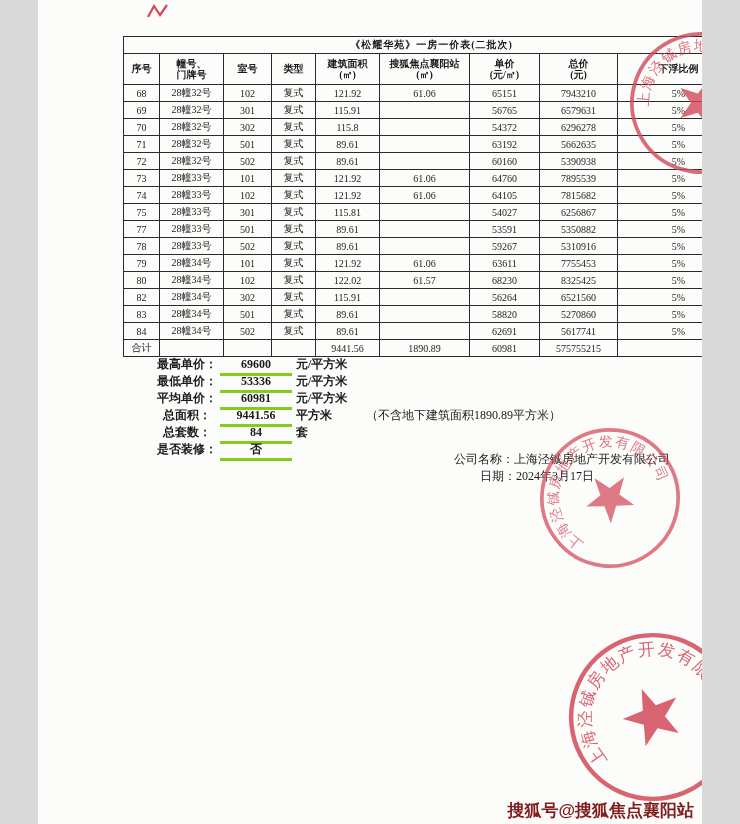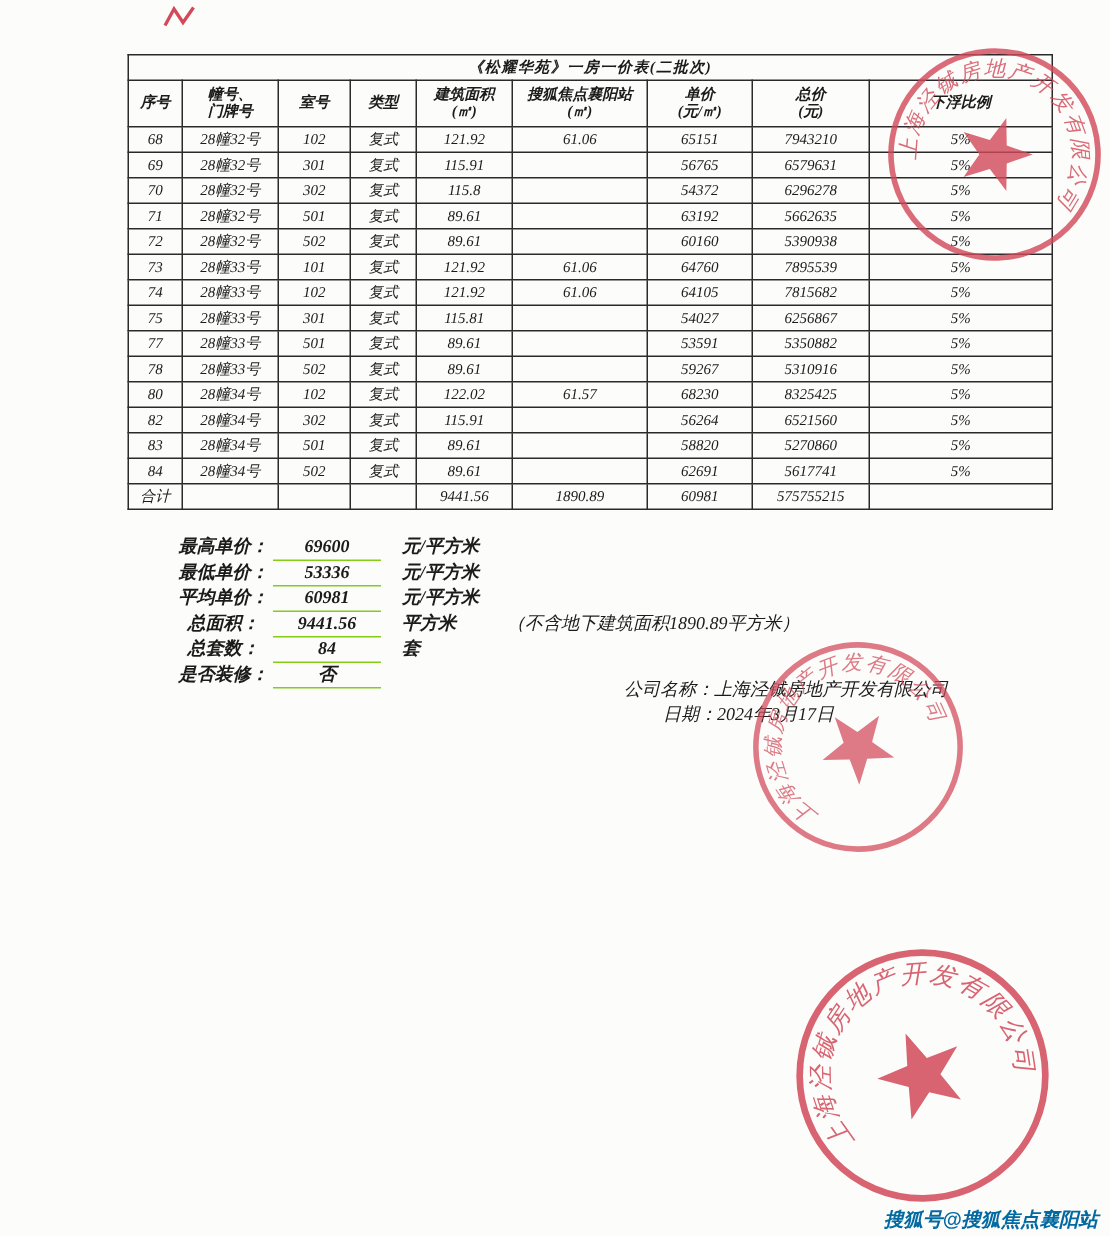--- a/index.html
+++ b/index.html
@@ -1,55 +1,55 @@
 <!DOCTYPE html>
 <html><head>
 <meta charset="utf-8">
 <style>
   html,body { margin:0; padding:0; background:#d9d9d9; }
   .page {
-    position:relative; width:740px; height:824px; margin:0 auto;
+    position:relative; width:664px; height:824px; margin:0 auto;
     background:#fcfcfa; overflow:hidden;
-    font-family:"Liberation Serif", serif; color:#1b1b1b;font-style:italic;
+    font-family:"Liberation Serif", serif; color:#1b1b1b;
   }
   
   .doc-table {
     position:absolute; left:85px; top:36px; width:616px;
     border-collapse:collapse; table-layout:fixed;
   }
   .doc-table td, .doc-table th {
     border:1px solid #2a2a2a; text-align:center; vertical-align:middle;
     font-size:10px; padding:1px 2px; height:12px; overflow:hidden;
   }
   .doc-table th { white-space:pre-line; font-weight:bold; line-height:1.15; height:28px; }
   .title-cell { font-size:13px; font-weight:bold; height:16px; letter-spacing:1px; }
   
   .summary { position:absolute; left:116px; top:356px; font-size:12px; font-weight:bold; }
   .sum-row { height:17px; line-height:17px; white-space:nowrap; }
   .sum-label { display:inline-block; min-width:66px;text-align:center; }
   .sum-value {
     display:inline-block; min-width:72px; text-align:center;
-    border-bottom:1px solid #84cc16; margin-right:14px;
+    border-bottom:3px solid #84cc16; margin-right:4px;
   }
   .sum-unit { display:inline-block; min-width:70px; }
   .sum-note { font-weight:normal; font-size:12px; }
   
   .company-block { position:absolute; left:416px; top:451px; font-size:12px; line-height:17px; }
   .company-date { padding-left:26px; }
   
   .stamp { position:absolute; pointer-events:none; }
   .stamp svg { width:100%; height:100%; }
   .stamp-1 { left:588px; top:28px;  width:150px; height:150px; opacity:0.80; transform:rotate(18deg); }
   .stamp-2 { left:498px; top:424px; width:148px; height:148px; opacity:0.72; transform:rotate(-38deg); }
   .stamp-3 { left:526px; top:628px; width:178px; height:178px; opacity:0.85; transform:rotate(-22deg); }
   
   .corner-mark { position:absolute; left:108px; top:2px; pointer-events:none; }
   .watermark {
     position:absolute; right:8px; bottom:2px;
-    font-family:"Liberation Sans", sans-serif; font-size:13px; font-weight:bold; color:#0369a1;
+    font-family:"Liberation Sans", sans-serif; font-size:17px; font-weight:bold; color:#7f1d1d;
   }
 </style>
 </head>
 <body>
 
 <div class="page">
 
   <svg class="corner-mark" width="26" height="20">
     <polyline points="2,15 8,4 14,13 21,3" fill="none" stroke="#d2495a" stroke-width="2.2"></polyline>
   </svg>
@@ -192,20 +192,31 @@
           <td>28幢33号</td>
           <td>502</td>
           <td>复式</td>
           <td>89.61</td>
           <td></td>
           <td>59267</td>
           <td>5310916</td>
           <td>5%</td>
         </tr>
         <tr>
+          <td>79</td>
+          <td>28幢34号</td>
+          <td>101</td>
+          <td>复式</td>
+          <td>121.92</td>
+          <td>61.06</td>
+          <td>63611</td>
+          <td>7755453</td>
+          <td>5%</td>
+        </tr>
+        <tr>
           <td>80</td>
           <td>28幢34号</td>
           <td>102</td>
           <td>复式</td>
           <td>122.02</td>
           <td>61.57</td>
           <td>68230</td>
           <td>8325425</td>
           <td>5%</td>
         </tr>

